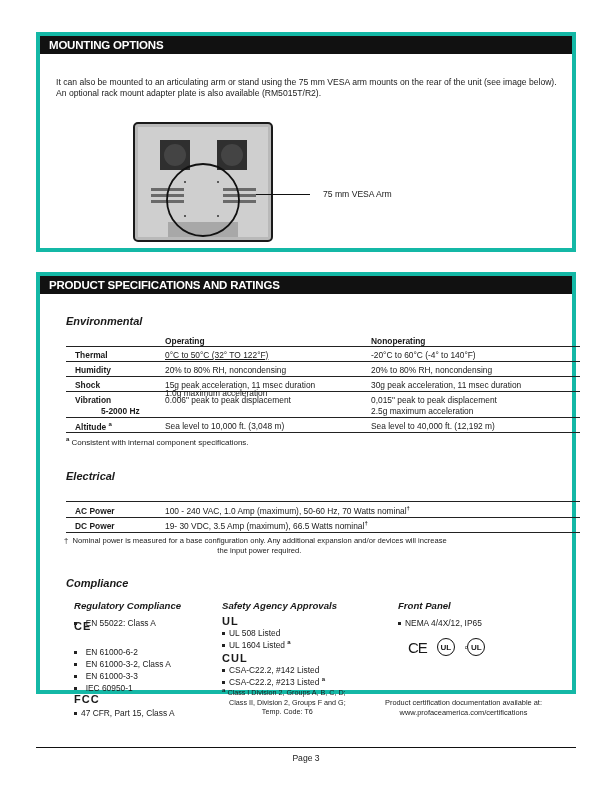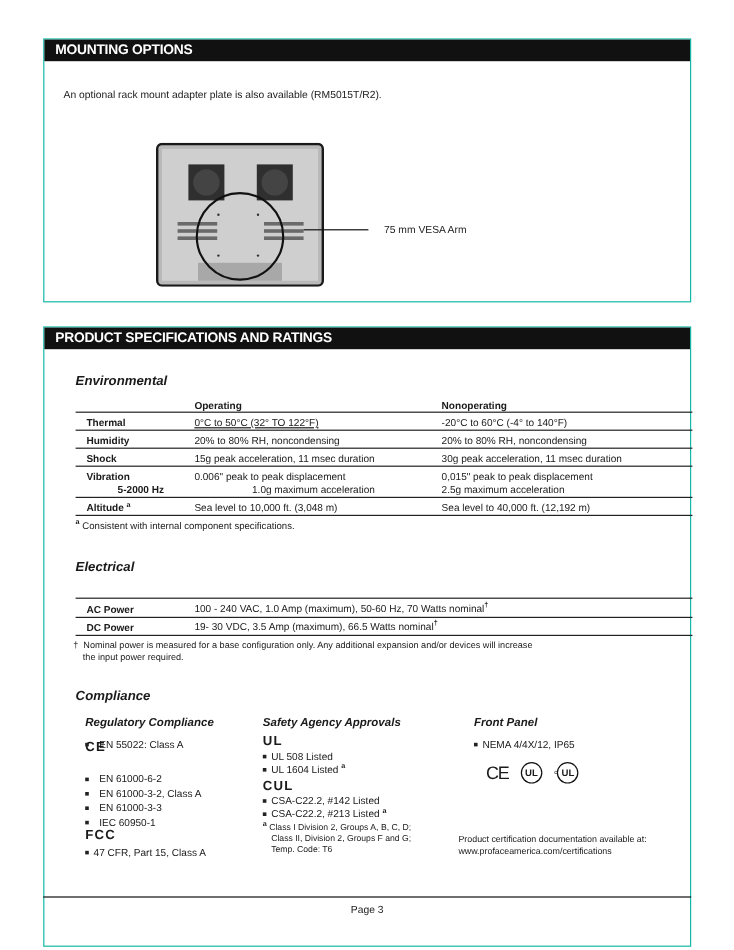--- a/index.html
+++ b/index.html
@@ -1,47 +1,48 @@
 <!DOCTYPE html>
 <html><head>
 <meta charset="utf-8">
 <style>
   html, body { margin:0; padding:0; background:#ffffff; }
   body { width:612px; height:792px; position:relative; overflow:hidden;
          font-family:"Liberation Sans", sans-serif; color:#1a1a1a; }
-  .box { position:absolute; left:36px; width:540px; border:1px solid #14b8a6; box-sizing:border-box; }
+  .box { position:absolute; left:36px; width:540px; border:4px solid #14b8a6; box-sizing:border-box; }
   .box-header { background:#111111; color:#ffffff; font-weight:bold; font-size:11.5px;
                 height:18px; line-height:19px; padding-left:9px; letter-spacing:-0.2px; }
   #mounting { top:32px; height:220px; }
-  #specs { top:272px; height:517px; }
+  #specs { top:272px; height:422px; }
   .para { position:absolute; left:16px; top:42px; font-size:8.6px; line-height:11.3px; width:520px; }
   .monitor { position:absolute; left:93px; top:86px; width:140px; height:120px; }
   .callout-line { position:absolute; left:216px; top:158px; width:54px; height:1px; background:#111; }
   .callout-label { position:absolute; left:283px; top:153px; font-size:8.6px; }
   .h2 { position:absolute; font-size:11px; font-weight:bold; font-style:italic; }
   .rule { position:absolute; height:1px; background:#222; }
   .lbl { font-weight:bold; }
-  .small { position:absolute; font-size:7.6px; line-height:10px; }
+  .small { position:absolute; font-size:7.6px; line-height:10px;text-align:center; }
   .sub { font-size:6px; vertical-align:super; font-weight:bold; }
   .col-title { position:absolute; font-size:9.6px; font-weight:bold; font-style:italic; }
   .agency { position:absolute; font-size:11px; font-weight:bold; letter-spacing:1px; }
   .item { position:absolute; font-size:8.4px; }
   .bullet { display:inline-block; width:3px; height:3px; background:#222; margin-right:4px; vertical-align:middle; }
   .footline { position:absolute; left:36px; top:747px; width:540px; height:1px; background:#111; }
   .page-num { position:absolute; left:0; width:612px; top:753px; text-align:center; font-size:8.6px; }
   .marks { position:absolute; display:flex; align-items:center; gap:10px; }
   .mark-ul { width:18px; height:18px; border:1.5px solid #111; border-radius:50%; box-sizing:border-box;
              font-size:8px; font-weight:bold; display:flex; align-items:center; justify-content:center; }
 </style>
 </head>
 <body>
 
 <div class="box" id="mounting">
   <div class="box-header">MOUNTING OPTIONS</div>
   <div class="para" style="top:41px;">
+    <div>It can also be mounted to an articulating arm or stand using the 75 mm VESA arm mounts on the rear of the unit (see image below).</div>
     <div>An optional rack mount adapter plate is also available (RM5015T/R2).</div>
   </div>
   <svg class="monitor" viewBox="0 0 140 120">
     <rect x="1" y="1" width="138" height="118" rx="4" fill="#b9b9b9" stroke="#1a1a1a" stroke-width="2"></rect>
     <rect x="5" y="5" width="130" height="110" fill="#cfcfcf"></rect>
     <rect x="27" y="18" width="30" height="30" fill="#2f2f2f"></rect>
     <circle cx="42" cy="33" r="11" fill="#444"></circle>
     <rect x="84" y="18" width="30" height="30" fill="#2f2f2f"></rect>
     <circle cx="99" cy="33" r="11" fill="#444"></circle>
     <g fill="#6a6a6a">
@@ -92,21 +93,21 @@
     <div class="item lbl" style="left:35px; top:104px;">Shock</div>
     <div class="item" style="left:125px; top:104px;">15g peak acceleration, 11 msec duration</div>
     <div class="item" style="left:331px; top:104px;">30g peak acceleration, 11 msec duration</div>
   </div>
   <div class="rule" style="left:26px; top:115px; width:514px;"></div>
 
   <div>
     <div class="item lbl" style="left:35px; top:119px;">Vibration</div>
     <div class="item lbl" style="left:35px; top:130px;padding-left:26px;">5-2000 Hz</div>
     <div class="item" style="left:125px; top:119px;">0.006" peak to peak displacement</div>
-    <div class="item" style="left:125px; top:130px;margin-left:48px;">1.0g maximum acceleration</div>
+    <div class="item" style="left:125px; top:112px;">1.0g maximum acceleration</div>
     <div class="item" style="left:331px; top:119px;">0,015" peak to peak displacement</div>
     <div class="item" style="left:331px; top:130px;">2.5g maximum acceleration</div>
   </div>
   <div class="rule" style="left:26px; top:141px; width:514px;"></div>
 
   <div>
     <div class="item lbl" style="left:35px; top:145px;"><span>Altitude</span> <span class="sub">a</span></div>
     <div class="item" style="left:125px; top:145px;">Sea level to 10,000 ft. (3,048 m)</div>
     <div class="item" style="left:331px; top:145px;">Sea level to 40,000 ft. (12,192 m)</div>
   </div>

